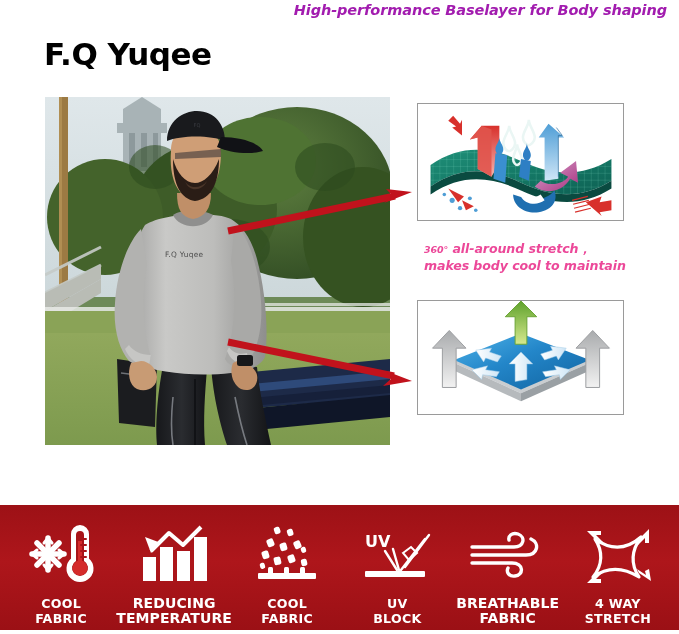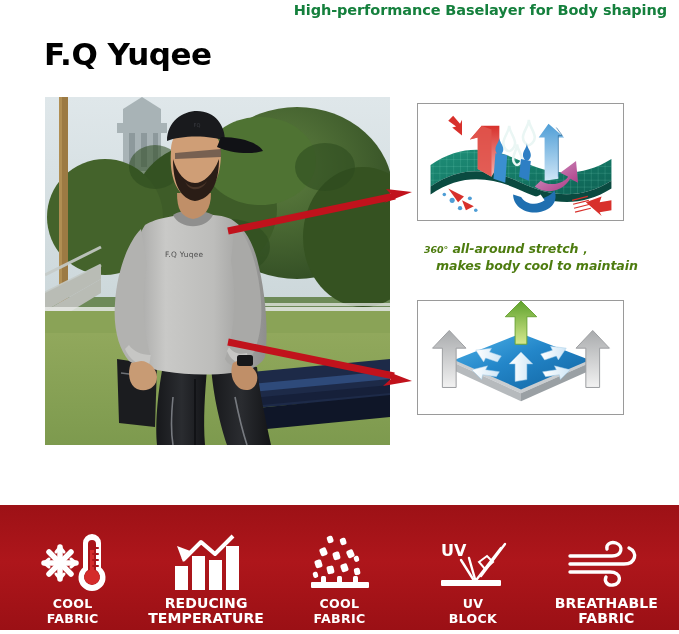--- a/index.html
+++ b/index.html
@@ -15,23 +15,24 @@
     font-family: "Liberation Sans", sans-serif;
     -webkit-font-smoothing: antialiased;
   }
 
   
   .tagline {
     position: absolute;
     top: 2px;
     right: 12px;
     font-family: "DejaVu Sans", sans-serif;
+    font-style: italic;
     font-weight: bold;
     font-size: 14.5px;
-    color: #15803d;
+    color: #a21caf;
     letter-spacing: -0.1px;
     white-space: nowrap;
   }
   .brand-title {
     position: absolute;
     top: 36px;
     left: 44px;
     font-family: "DejaVu Sans", sans-serif;
     font-weight: bold;
     font-size: 31px;
@@ -75,25 +76,25 @@
   .stretch-caption {
     position: absolute;
     left: 424px;
     top: 241px;
     width: 250px;
     font-family: "DejaVu Sans", sans-serif;
     font-style: italic;
     font-weight: bold;
     font-size: 12.6px;
     line-height: 15.5px;
-    color: #4d7c0f;
+    color: #ec4899;
     letter-spacing: -0.1px;
   }
   .stretch-caption .deg { font-size: 9.5px; }
-  .stretch-caption .l2 { display: block; margin-left: 12px; }
+  .stretch-caption .l2 { display: block; }
   .stretch-caption .l3 { display: block; padding-left: 4px; }
 
   
   .feature-bar {
     position: absolute;
     left: 0;
     top: 505px;
     width: 679px;
     height: 125px;
     background: #a81419;
@@ -114,21 +115,21 @@
     justify-content: flex-end;
   }
   .feature-icon {
     height: 66px;
     display: flex;
     align-items: center;
     justify-content: center;
   }
   .feature-icon svg { display: block; }
   .feature-label {
-    margin-top: 0;
+    margin-top: 9px;
     text-align: center;
     color: #ffffff;
     font-family: "DejaVu Sans", sans-serif;
     font-weight: bold;
     font-size: 12.6px;
     line-height: 15px;
     letter-spacing: 0.3px;
     text-transform: uppercase;
   }
   .feature-label .ln { display: block; }
@@ -529,15 +530,35 @@
             <path d="M4 40 L44 40 C56 40, 56 52, 47 53 C41 54, 38 49, 40 45"></path>
           </g>
         </svg>
       </div>
       <div class="feature-label small">
         <span class="ln">BREATHABLE</span>
         <span class="ln">FABRIC</span>
       </div>
     </div>
 
+    <div class="feature">
+      <div class="feature-icon">
+        <svg width="78" height="62" viewBox="0 0 78 62" xmlns="http://www.w3.org/2000/svg">
+          <g fill="none" stroke="#ffffff" stroke-width="3.2" stroke-linejoin="round">
+            <path d="M16 16 C30 26, 46 28, 62 14 C52 28, 52 42, 60 54
+                     C44 44, 28 44, 14 54 C24 42, 24 28, 16 16 Z"></path>
+          </g>
+          <g fill="#ffffff">
+            <path d="M20 20 L8 8 L22 8 L22 12 L17 12 L24 19 Z"></path>
+            <path d="M58 18 L70 6 L70 20 L66 20 L66 15 L59 22 Z"></path>
+            <path d="M18 50 L8 60 L22 60 L22 56 L17 56 L24 49 Z"></path>
+            <path d="M60 50 L72 58 L70 46 L66 48 L67 52 L58 46 Z"></path>
+          </g>
+        </svg>
+      </div>
+      <div class="feature-label">
+        <span class="ln">4 WAY</span>
+        <span class="ln">STRETCH</span>
+      </div>
+    </div>
 
   </div>
 </div>
 
 </body></html>

